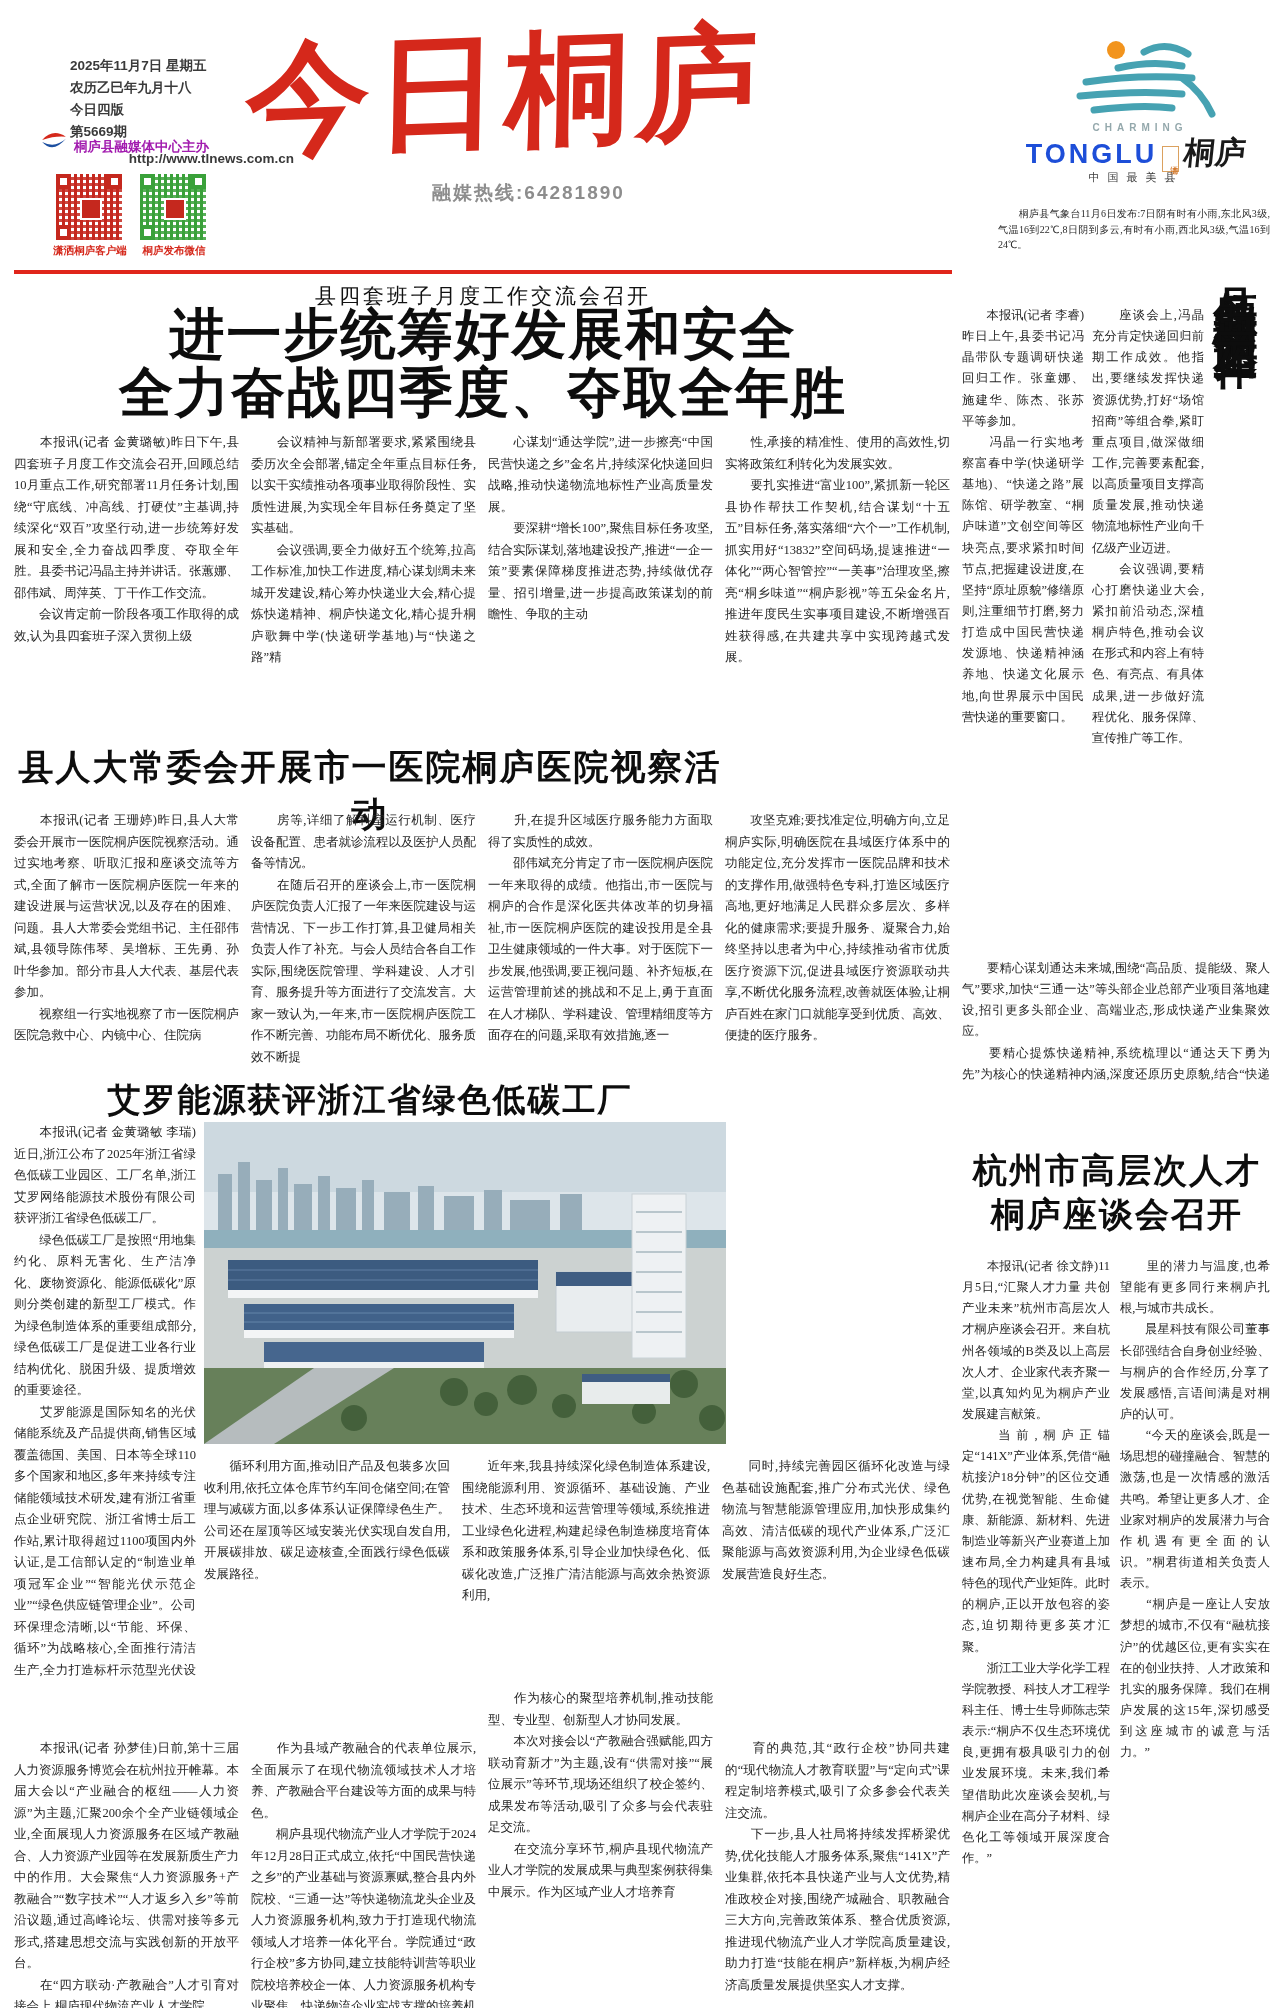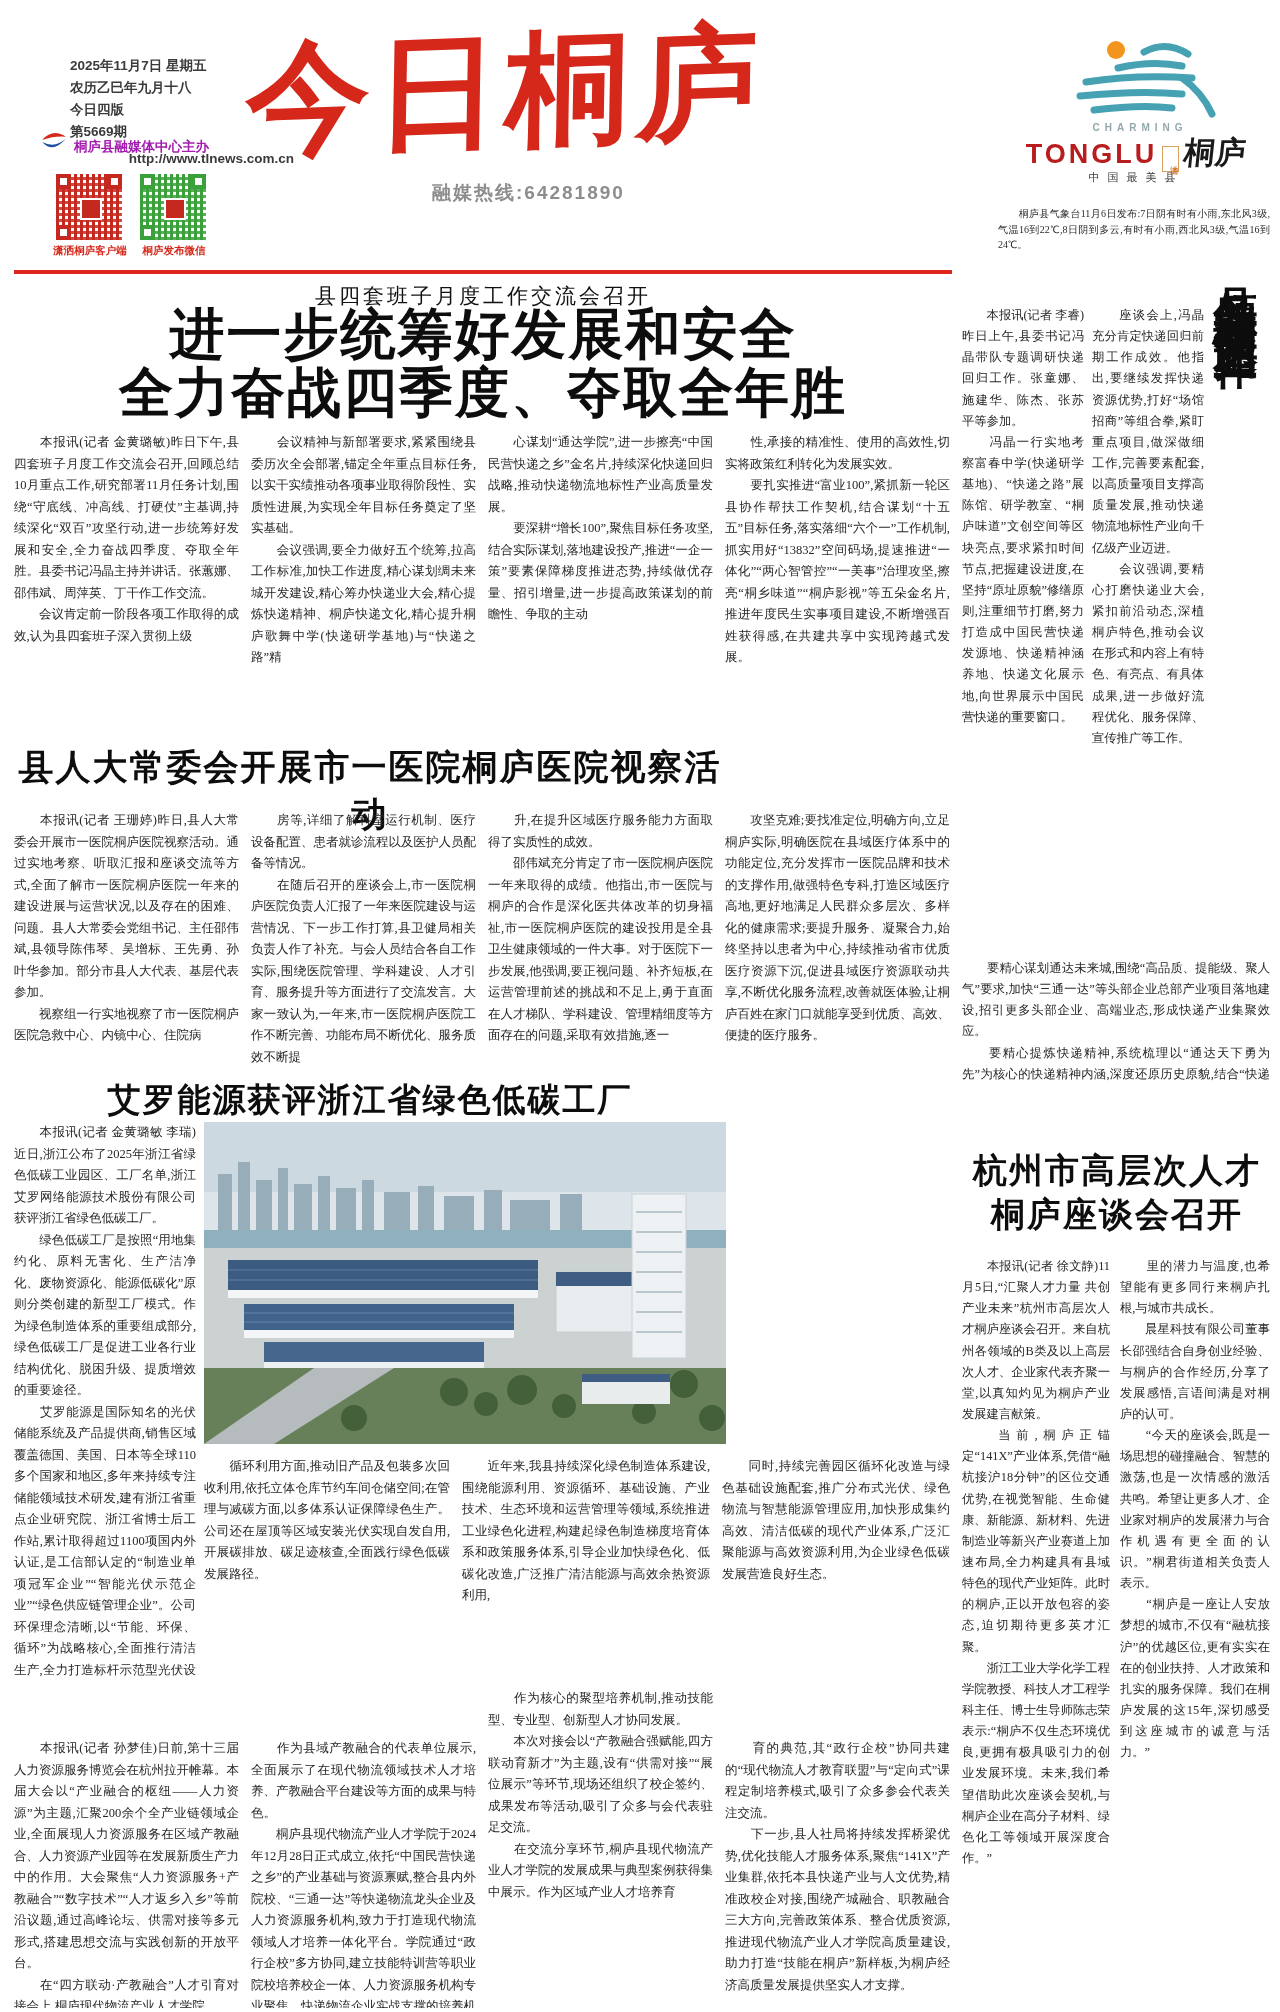--- a/index.html
+++ b/index.html
@@ -31,21 +31,21 @@
   .qr .f.tl{left:0;top:0}.qr .f.tr{right:0;top:0}.qr .f.bl{left:0;bottom:0}
   .qr .c{position:absolute;left:24px;top:24px;width:18px;height:18px;border:2px solid #fff;}
   .qr-red .c{background:#c5281e;} .qr-green .c{background:#c5281e;}
   .qrlabel{position:absolute;font-size:10.5px;color:#d5281b;text-align:center;
            font-family:"Liberation Sans",sans-serif;font-weight:600;}
   .vhead{position:absolute;writing-mode:vertical-rl;font-family:"Liberation Sans",sans-serif;
          font-weight:900;font-size:44px;color:#0d0d0d;letter-spacing:5px;line-height:1.3;}
   .brand-charming{position:absolute;font-family:"Liberation Sans",sans-serif;font-size:10px;
                   letter-spacing:5px;color:#94a8ac;text-align:center;font-weight:bold;}
   .brand-tonglu{font-family:"Liberation Sans",sans-serif;font-size:27px;font-weight:bold;
-                color:#b91c1c;letter-spacing:3px;}
+                color:#1d4ed8;letter-spacing:3px;}
   .brand-seal{display:inline-block;width:17px;height:26px;border:1.5px solid #dba15f;
               color:#d07020;font-size:8px;line-height:1.2;text-align:center;vertical-align:middle;
               margin:0 5px;padding-top:2px;box-sizing:border-box;writing-mode:vertical-rl;}
   .brand-name{font-family:"DejaVu Serif",serif;font-size:31px;font-weight:900;color:#1a1a1a;
               transform:skewX(-6deg);display:inline-block;}
   .brand-tagline{position:absolute;font-size:11px;letter-spacing:8px;color:#3c3c3c;text-align:center;}
   .weather{position:absolute;font-size:10px;line-height:1.55;text-align:justify;
            color:#2a2a2a;white-space:pre-line;}
 </style>
 </head>

